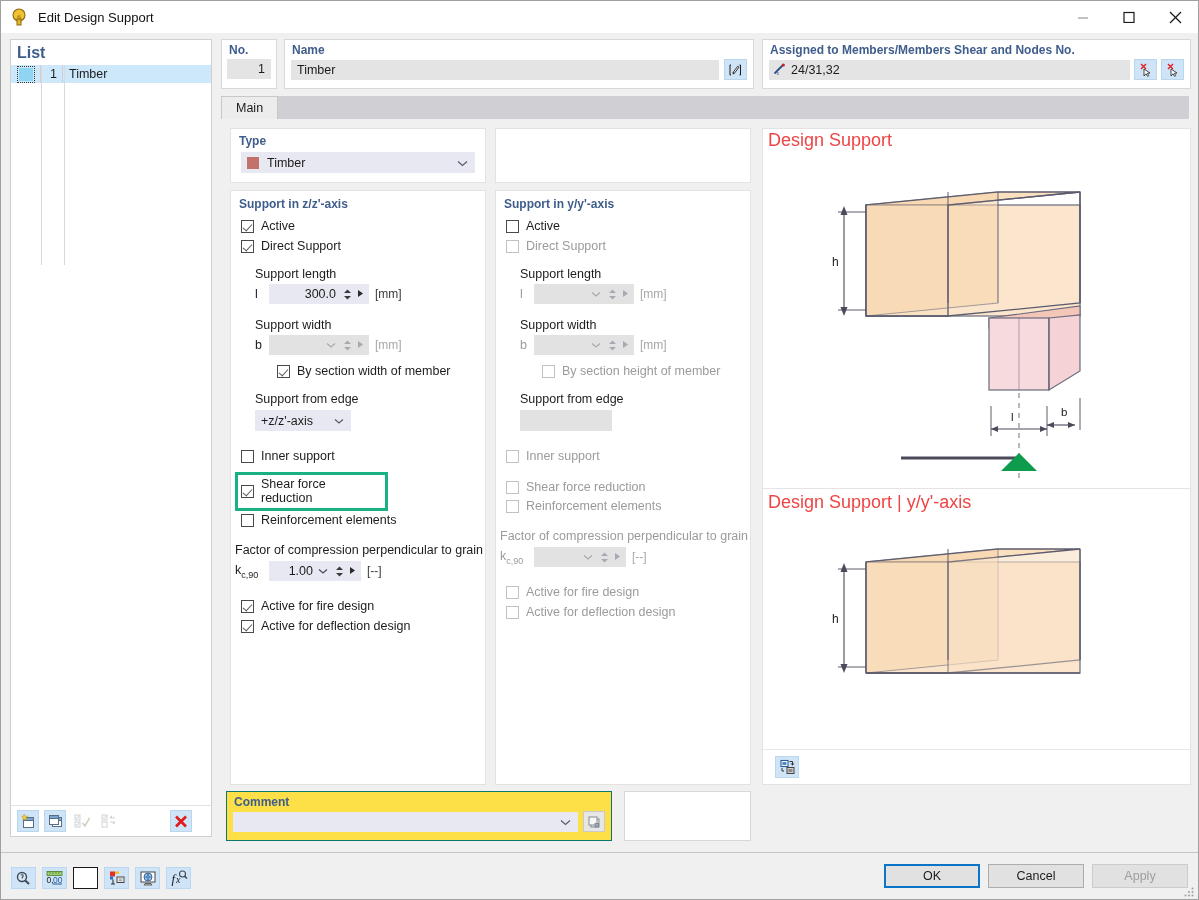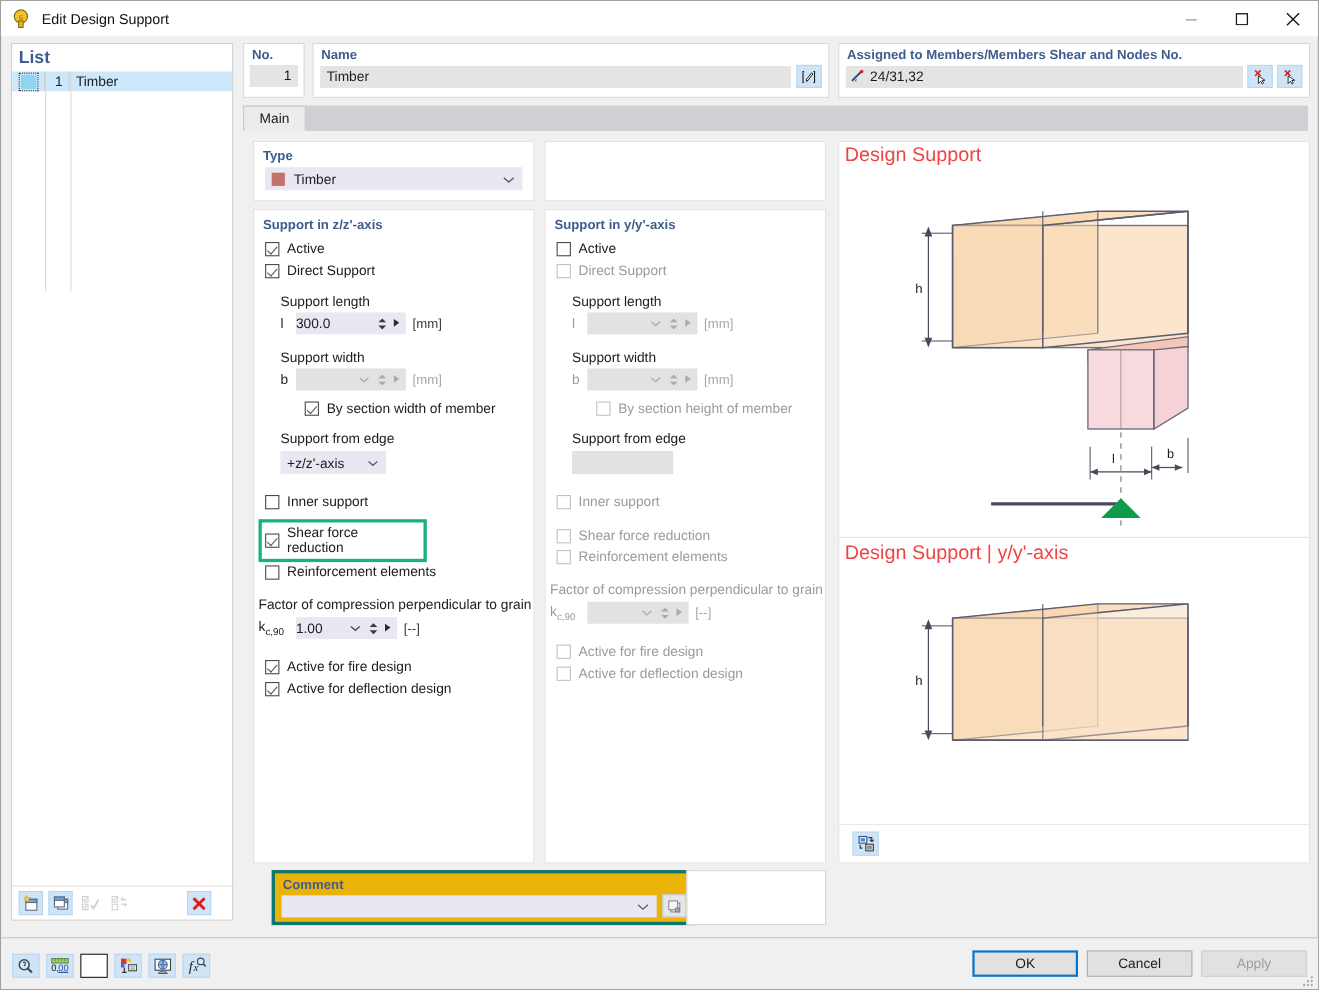--- a/index.html
+++ b/index.html
@@ -66,32 +66,32 @@
   .cbrow{display:flex;align-items:center;gap:7px;font-size:12.5px;}
   .cbrow.dis{color:#9b9b9b;}
 
   .lbl{font-size:12.5px;}
   .lbl.dis{color:#9b9b9b;}
   .unit{font-size:12px;color:#3a3a3a;}
   .unit.dis{color:#a8a8a8;}
 
   .spin{display:flex;align-items:center;background:#e8e8f2;height:20px;box-sizing:border-box;position:relative;}
   .spin.dis{background:#e2e2e2;}
-  .spin .val{flex:1;padding-right:5px;font-size:12.5px;}
+  .spin .val{flex:1;text-align:right;padding-right:5px;font-size:12.5px;}
   .arrows{width:13px;display:flex;flex-direction:column;align-items:center;justify-content:center;gap:2px;}
   .tri-r{margin:0 5px 0 3px;}
 
   
   .preview{position:absolute;left:761px;top:127px;width:429px;height:657px;background:#fff;border:1px solid #e2e2e2;box-sizing:border-box;}
   .pv-title{font-size:18px;color:#ef4444;line-height:15px;padding:4px 0 0 5px;}
   .pv-divider{height:1px;background:#e4e4e4;}
   .pv-toolbar{position:absolute;left:0;right:0;bottom:0;height:34px;border-top:1px solid #e8e8e8;display:flex;align-items:center;padding-left:12px;}
 
   
-  .comment-box{position:absolute;left:246px;top:790px;width:386px;height:50px;background:#eab308;border:3px solid #0f766e;box-sizing:border-box;}
+  .comment-box{position:absolute;left:225px;top:790px;width:386px;height:50px;background:#fde047;border:1px solid #0f766e;box-sizing:border-box;}
   .comment-small{position:absolute;left:623px;top:790px;width:127px;height:50px;background:#fff;border:1px solid #d8d8d8;box-sizing:border-box;}
 
   
   .bottombar{position:absolute;left:0;right:0;bottom:0;height:46px;background:#f0f0f0;border-top:1px solid #c6c6c6;}
   .btn{height:24px;min-width:96px;background:#e1e1e1;border:1px solid #adadad;box-sizing:border-box;font-size:12.5px;display:flex;align-items:center;justify-content:center;font-family:"Liberation Sans",sans-serif;}
   .btn.primary{background:#e1e1e1;border:2px solid #0a74c8;}
   .btn.dis{color:#9d9d9d;border-color:#ccc;background:#e1e1e1;}
 
   .bl-toolbar{position:absolute;left:10px;bottom:10px;display:flex;gap:6px;align-items:center;}
   .bbtn{width:25px;height:22px;background:#cfe4f7;border:1px solid #bcd8f0;box-sizing:border-box;display:flex;align-items:center;justify-content:center;}

